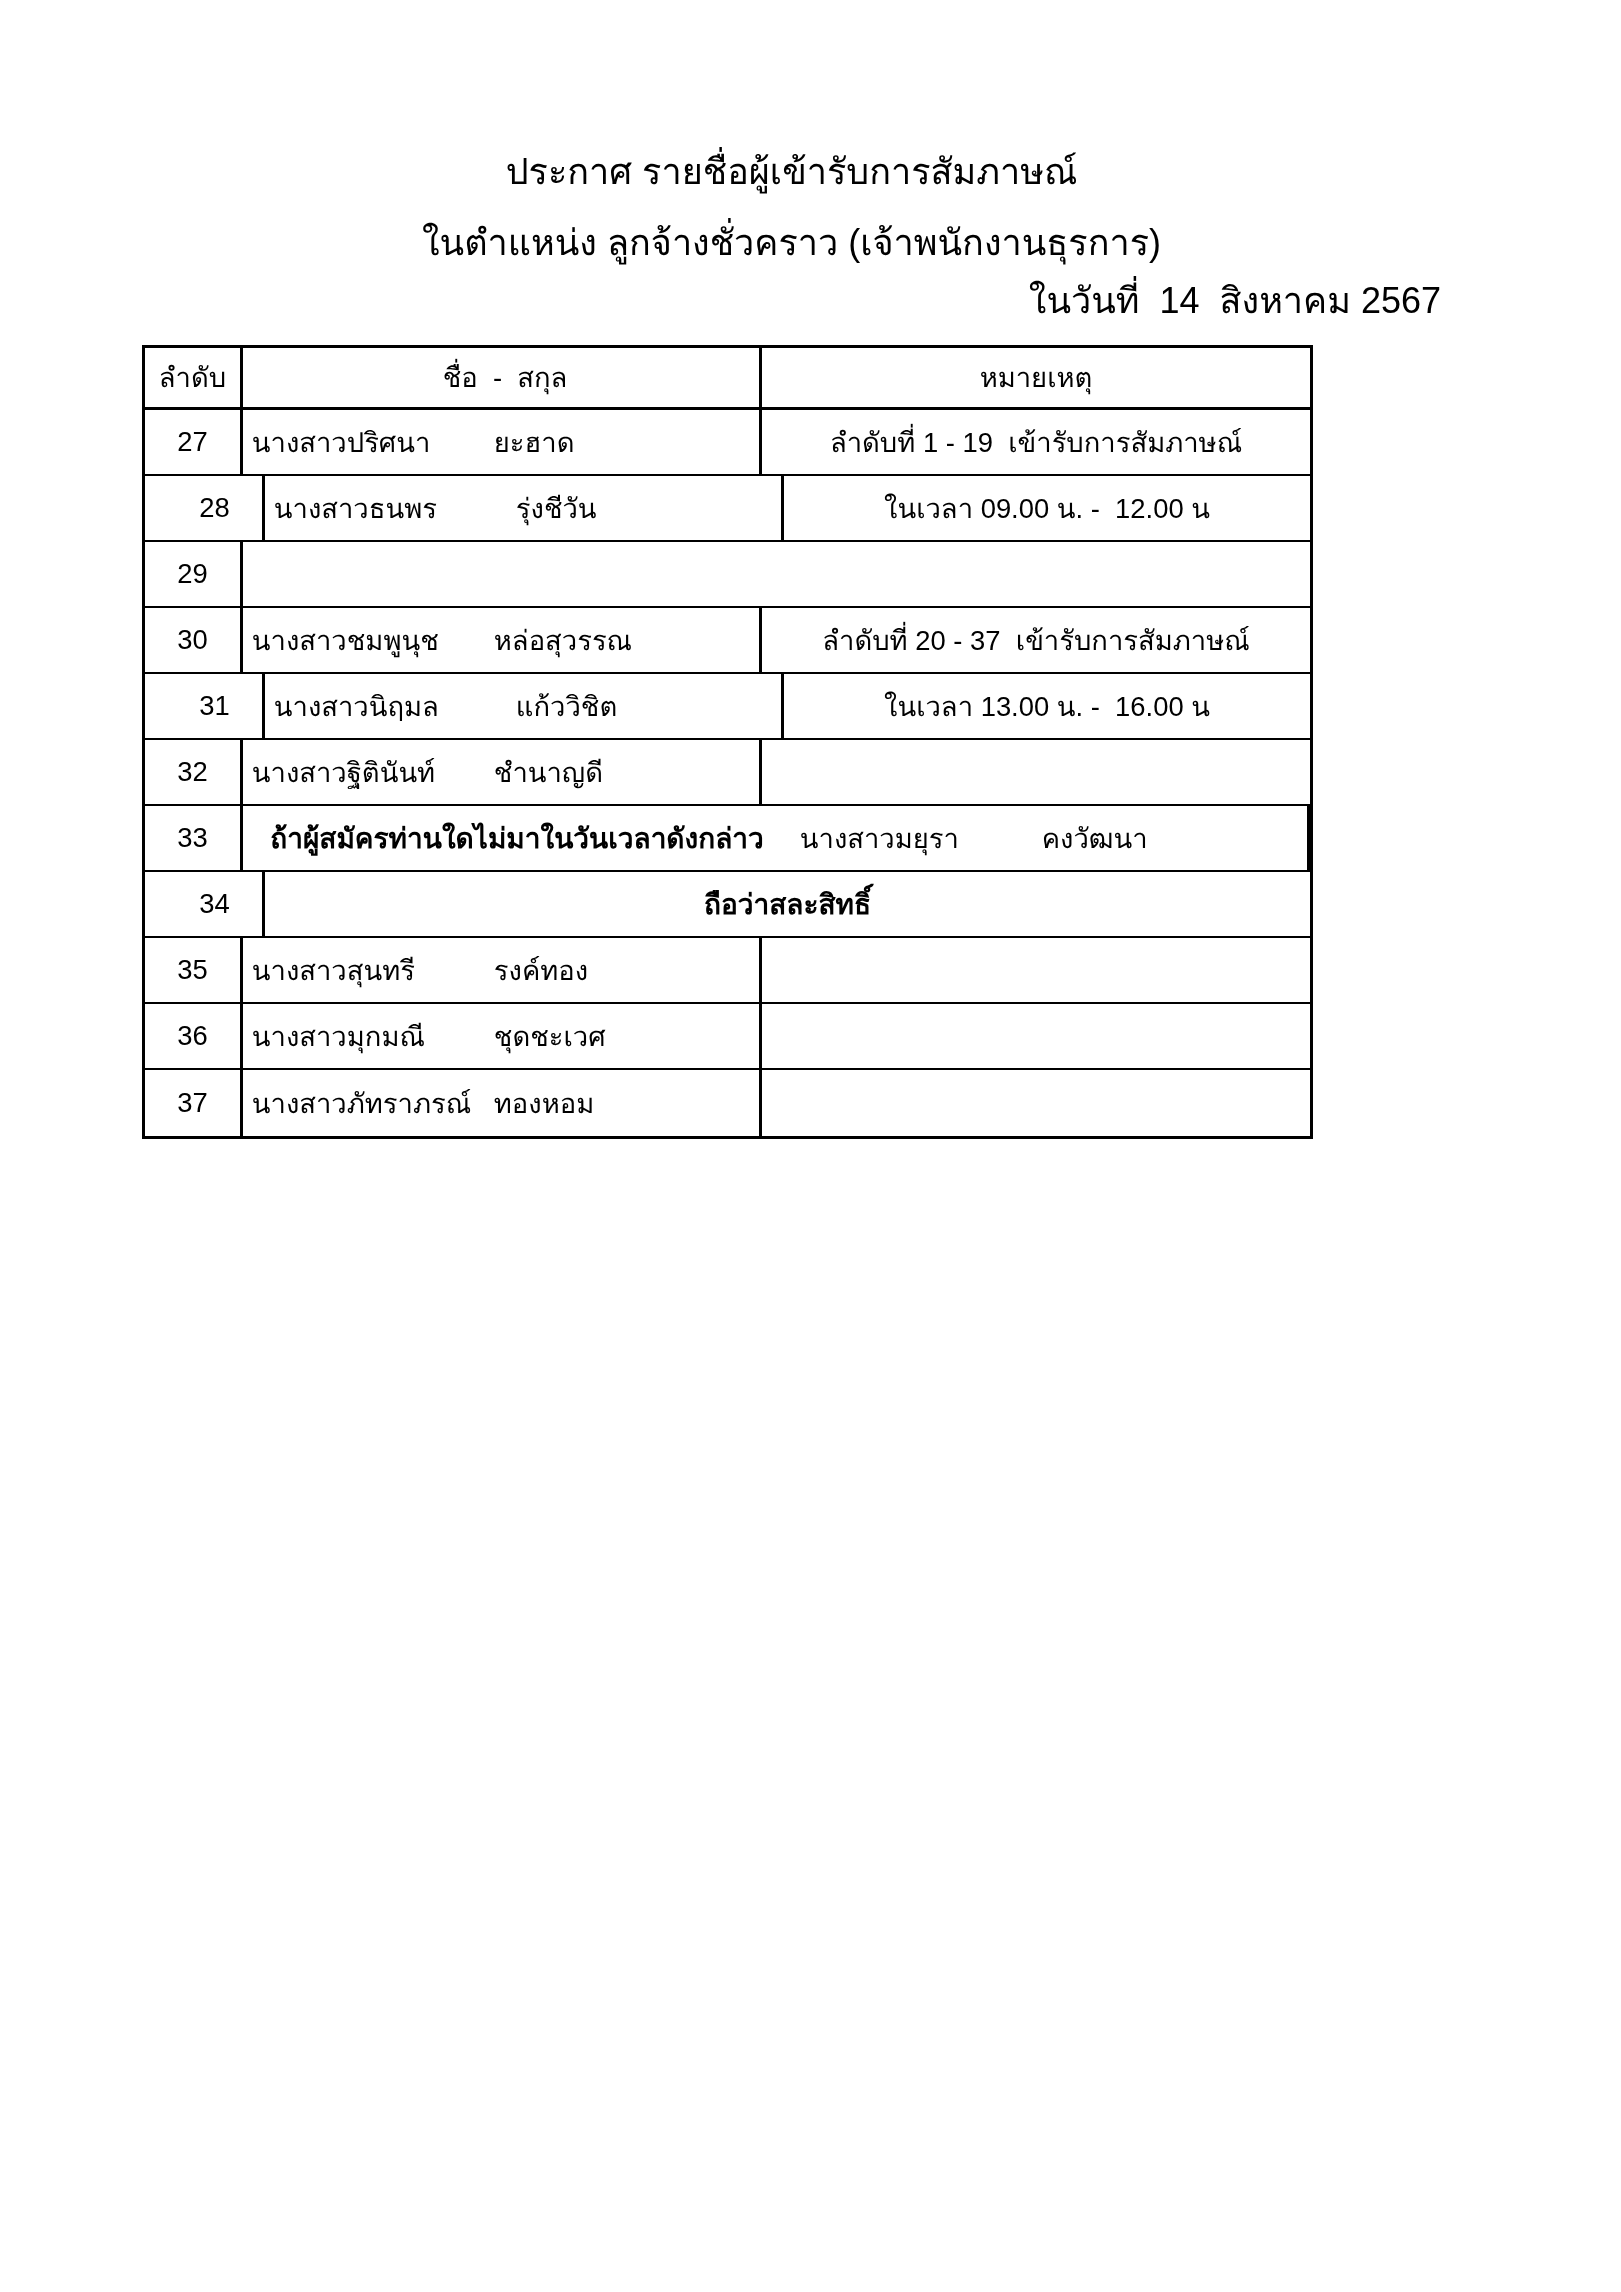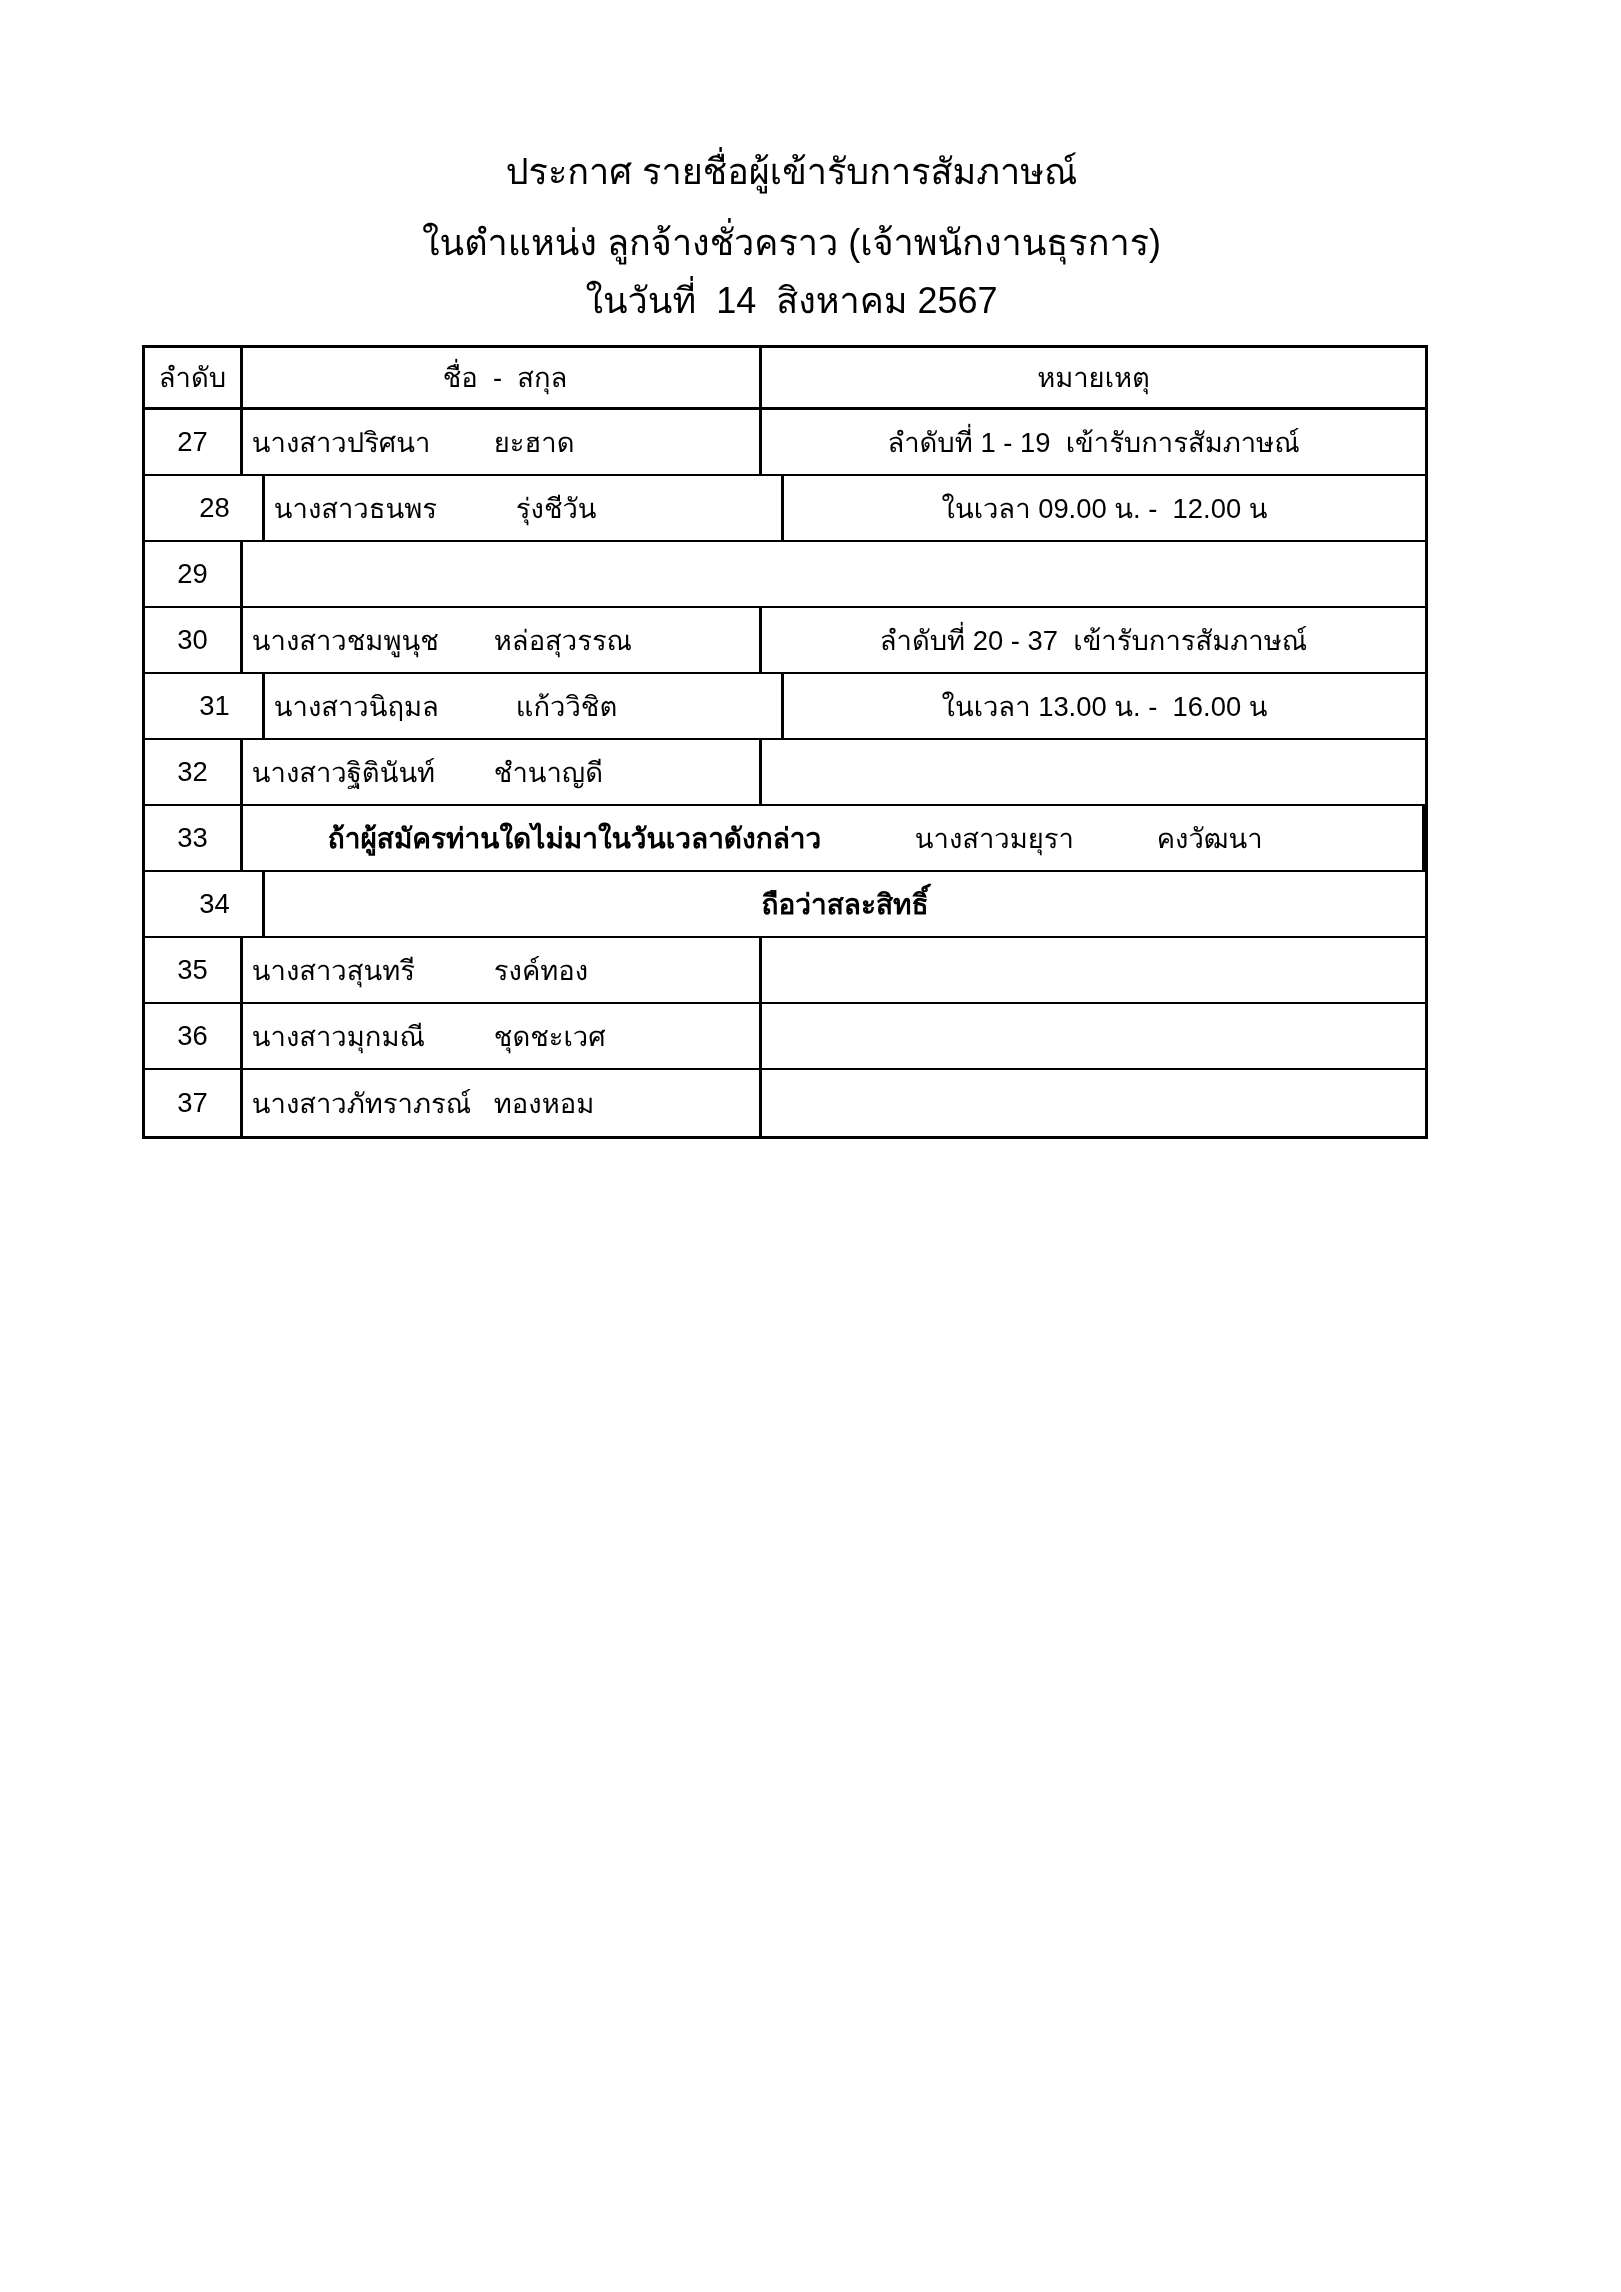--- a/index.html
+++ b/index.html
@@ -13,26 +13,26 @@
   .title-line {
     position: absolute;
     left: 142px; width: 1299px;
     text-align: center;
     font-size: 36px;
     line-height: 39px;
     white-space: pre;
   }
   #title-1 { top: 152px; }
   #title-2 { top: 223px; }
-  #title-3 { top: 281px; }
+  #title-3 { top: 281px; text-align: right; }
 
   .doc-table {
     position: absolute;
     left: 142px; top: 345px;
-    width: 1286px;
+    width: 1171px;
     border: 3.9px solid #000;
     box-sizing: border-box;
     background: #fff;
   }
   .tr {
     display: flex;
     height: 66px;
     border-bottom: 2px solid #000;
     box-sizing: border-box;
   }

